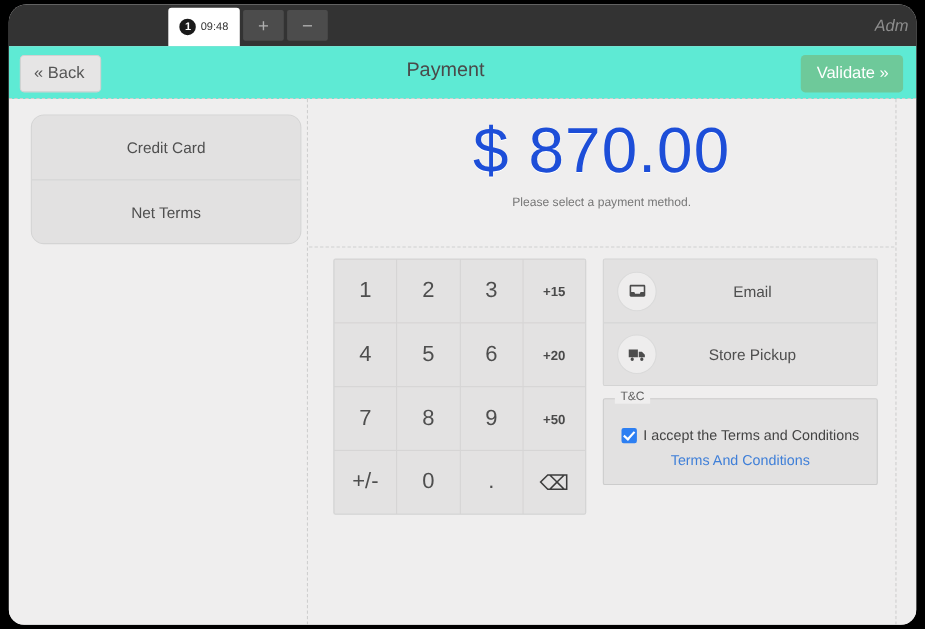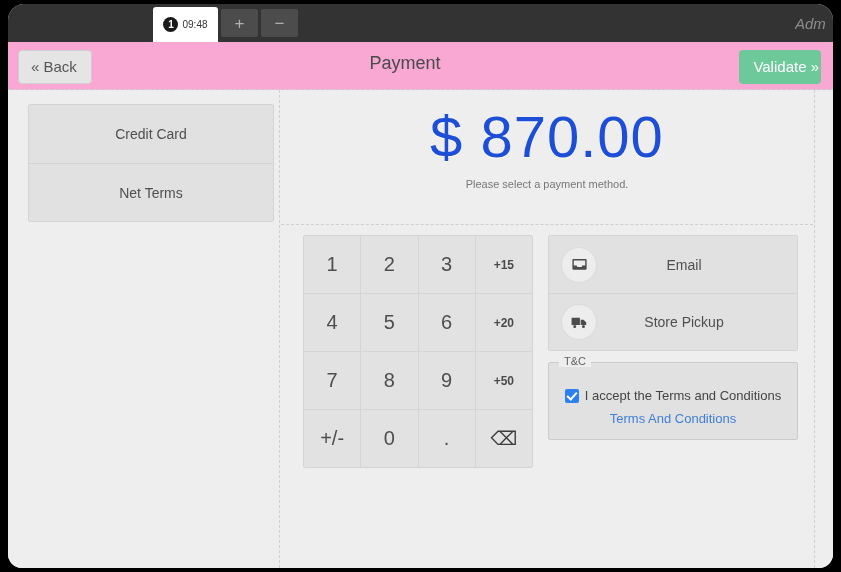--- a/index.html
+++ b/index.html
@@ -96,21 +96,21 @@
     overflow: hidden;
     white-space: nowrap;
     width: 38px;
   }
 
   
   #header {
     position: absolute;
     left: 0; top: 38px;
     width: 825px; height: 48px;
-    background: #f9a8d4;
+    background: #5eead4;
     border-bottom: 1px dashed #cfcfcf;
   }
 
   #back-btn {
     position: absolute;
     left: 10px; top: 8px;
     padding: 7px 14px 8px 12px;
     background: #e6e5e5;
     border: 1px solid #d2d1d1;
     border-radius: 4px;
@@ -125,21 +125,21 @@
     left: 0; top: 11px;
     width: 794px;
     text-align: center;
     font-size: 18px;
     color: #4a4a4a;
   }
 
   #validate-btn {
     position: absolute;
     right: 12px; top: 8px;
-    padding: 8px 2px 9px 14px;
+    padding: 8px 13px 9px 14px;
     background: #6ec99a;
     border: none;
     border-radius: 4px;
     font-size: 15px;
     color: #ffffff;
     cursor: pointer;
     white-space: nowrap;
   }
 
   
@@ -155,21 +155,21 @@
     position: absolute;
     left: 8px; top: 0;
     width: 264px; height: 478px;
     border-right: 1px dashed #cfcfcf;
   }
   #methods-list {
     position: absolute;
     left: 12px; top: 14px;
     width: 246px;
     border: 1px solid #d4d4d4;
-    border-radius: 2px;
+    border-radius: 12px;
     overflow: hidden;
     background: #e2e1e1;
   }
   .method-btn {
     height: 58px;
     display: flex;
     align-items: center;
     justify-content: center;
     font-size: 14px;
     color: #4f4f4f;

